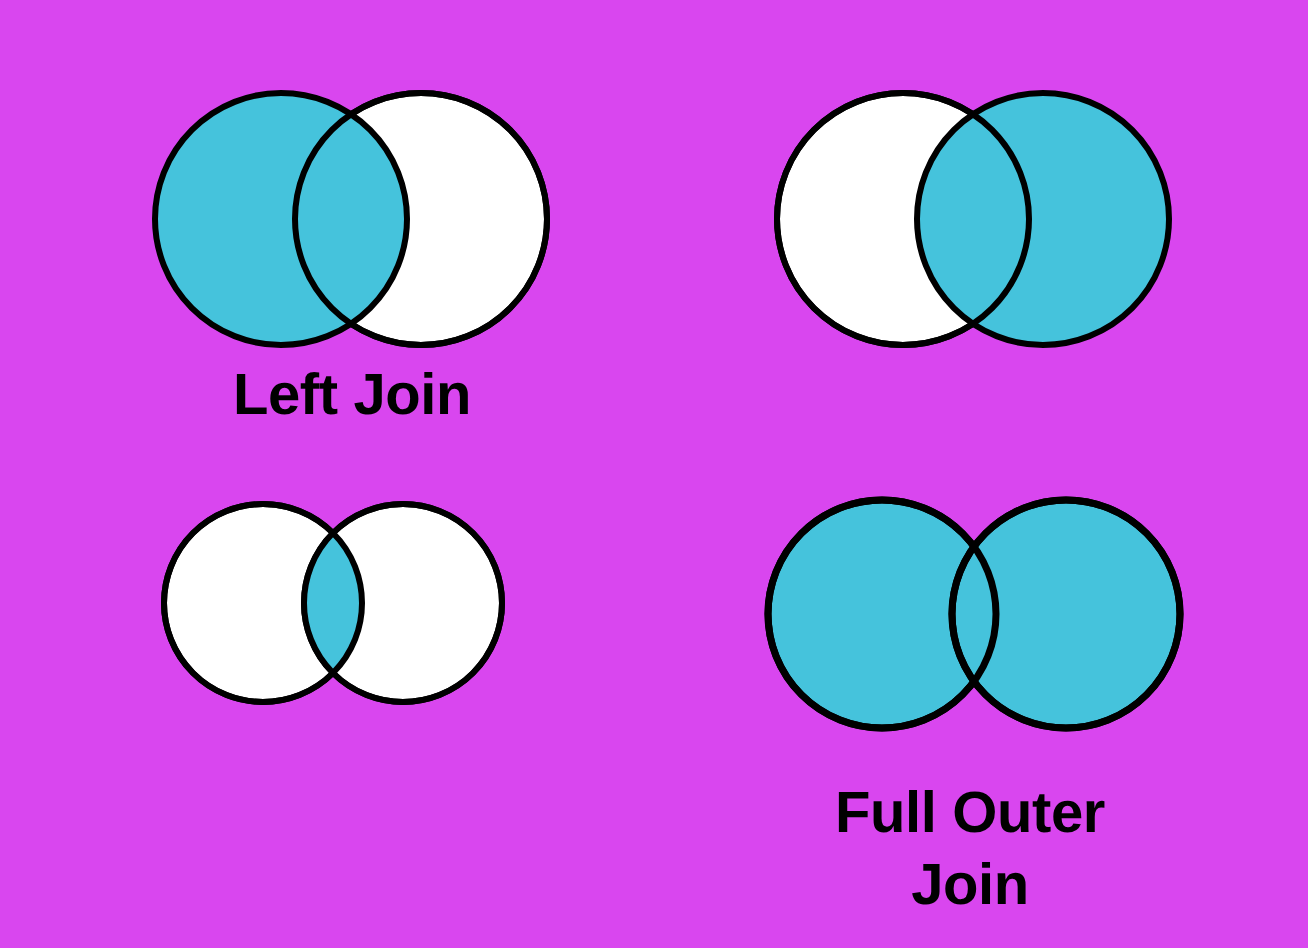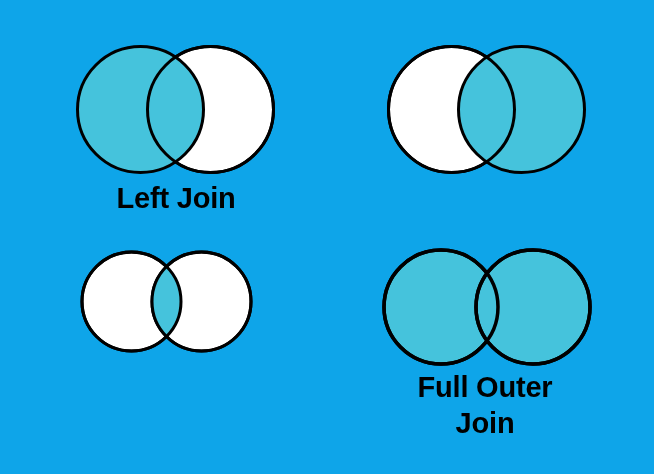--- a/index.html
+++ b/index.html
@@ -53,21 +53,21 @@
   #fig-full-outer-join{ left: 377px; top: 241px; }
 
   #label-left-join       { left: 36px;  top: 180px; width: 280px; }
   #label-right-join      { left: 344px; top: 180px; width: 280px; }
   #label-inner-join      { left: 38px;  top: 369px; width: 280px; }
   #label-full-outer-join { left: 345px; top: 369px; width: 280px; }
 </style>
 </head>
 <body>
 
-<div id="canvas" style="background: #0ea5e9;">
+<div id="canvas" style="background: #d946ef;">
 
   <div class="join-figure" id="fig-left-join">
     <svg class="venn-svg" width="215" height="145" viewBox="0 0 215 145">
       <defs>
         <clipPath id="clipA-lj">
             <circle cx="70.5" cy="71.5" r="63"></circle>
           </clipPath>
       </defs>
 
       <circle cx="140.5" cy="71.5" r="63" fill="#FFFFFF" stroke="#000000" stroke-width="3"></circle>
@@ -123,16 +123,16 @@
 
   <div class="join-figure" id="fig-full-outer-join">
     <svg class="venn-svg" width="224" height="132" viewBox="0 0 224 132">
       <circle cx="64" cy="66" r="57" fill="#45C3DC" stroke="#000000" stroke-width="3.5"></circle>
       <circle cx="156" cy="66" r="57" fill="#45C3DC" stroke="#000000" stroke-width="3.5"></circle>
 
       <circle cx="64" cy="66" r="57" fill="none" stroke="#000000" stroke-width="3.5"></circle>
       <circle cx="156" cy="66" r="57" fill="none" stroke="#000000" stroke-width="3.5"></circle>
     </svg>
   </div>
-  <div class="join-label" id="label-full-outer-join" style="color: rgb(0, 0, 0);">Full Outer
+  <div class="join-label" id="label-full-outer-join" style="color: rgb(0, 0, 0); margin-top: 20px;">Full Outer
 Join</div>
 
 </div>
 
 </body></html>

